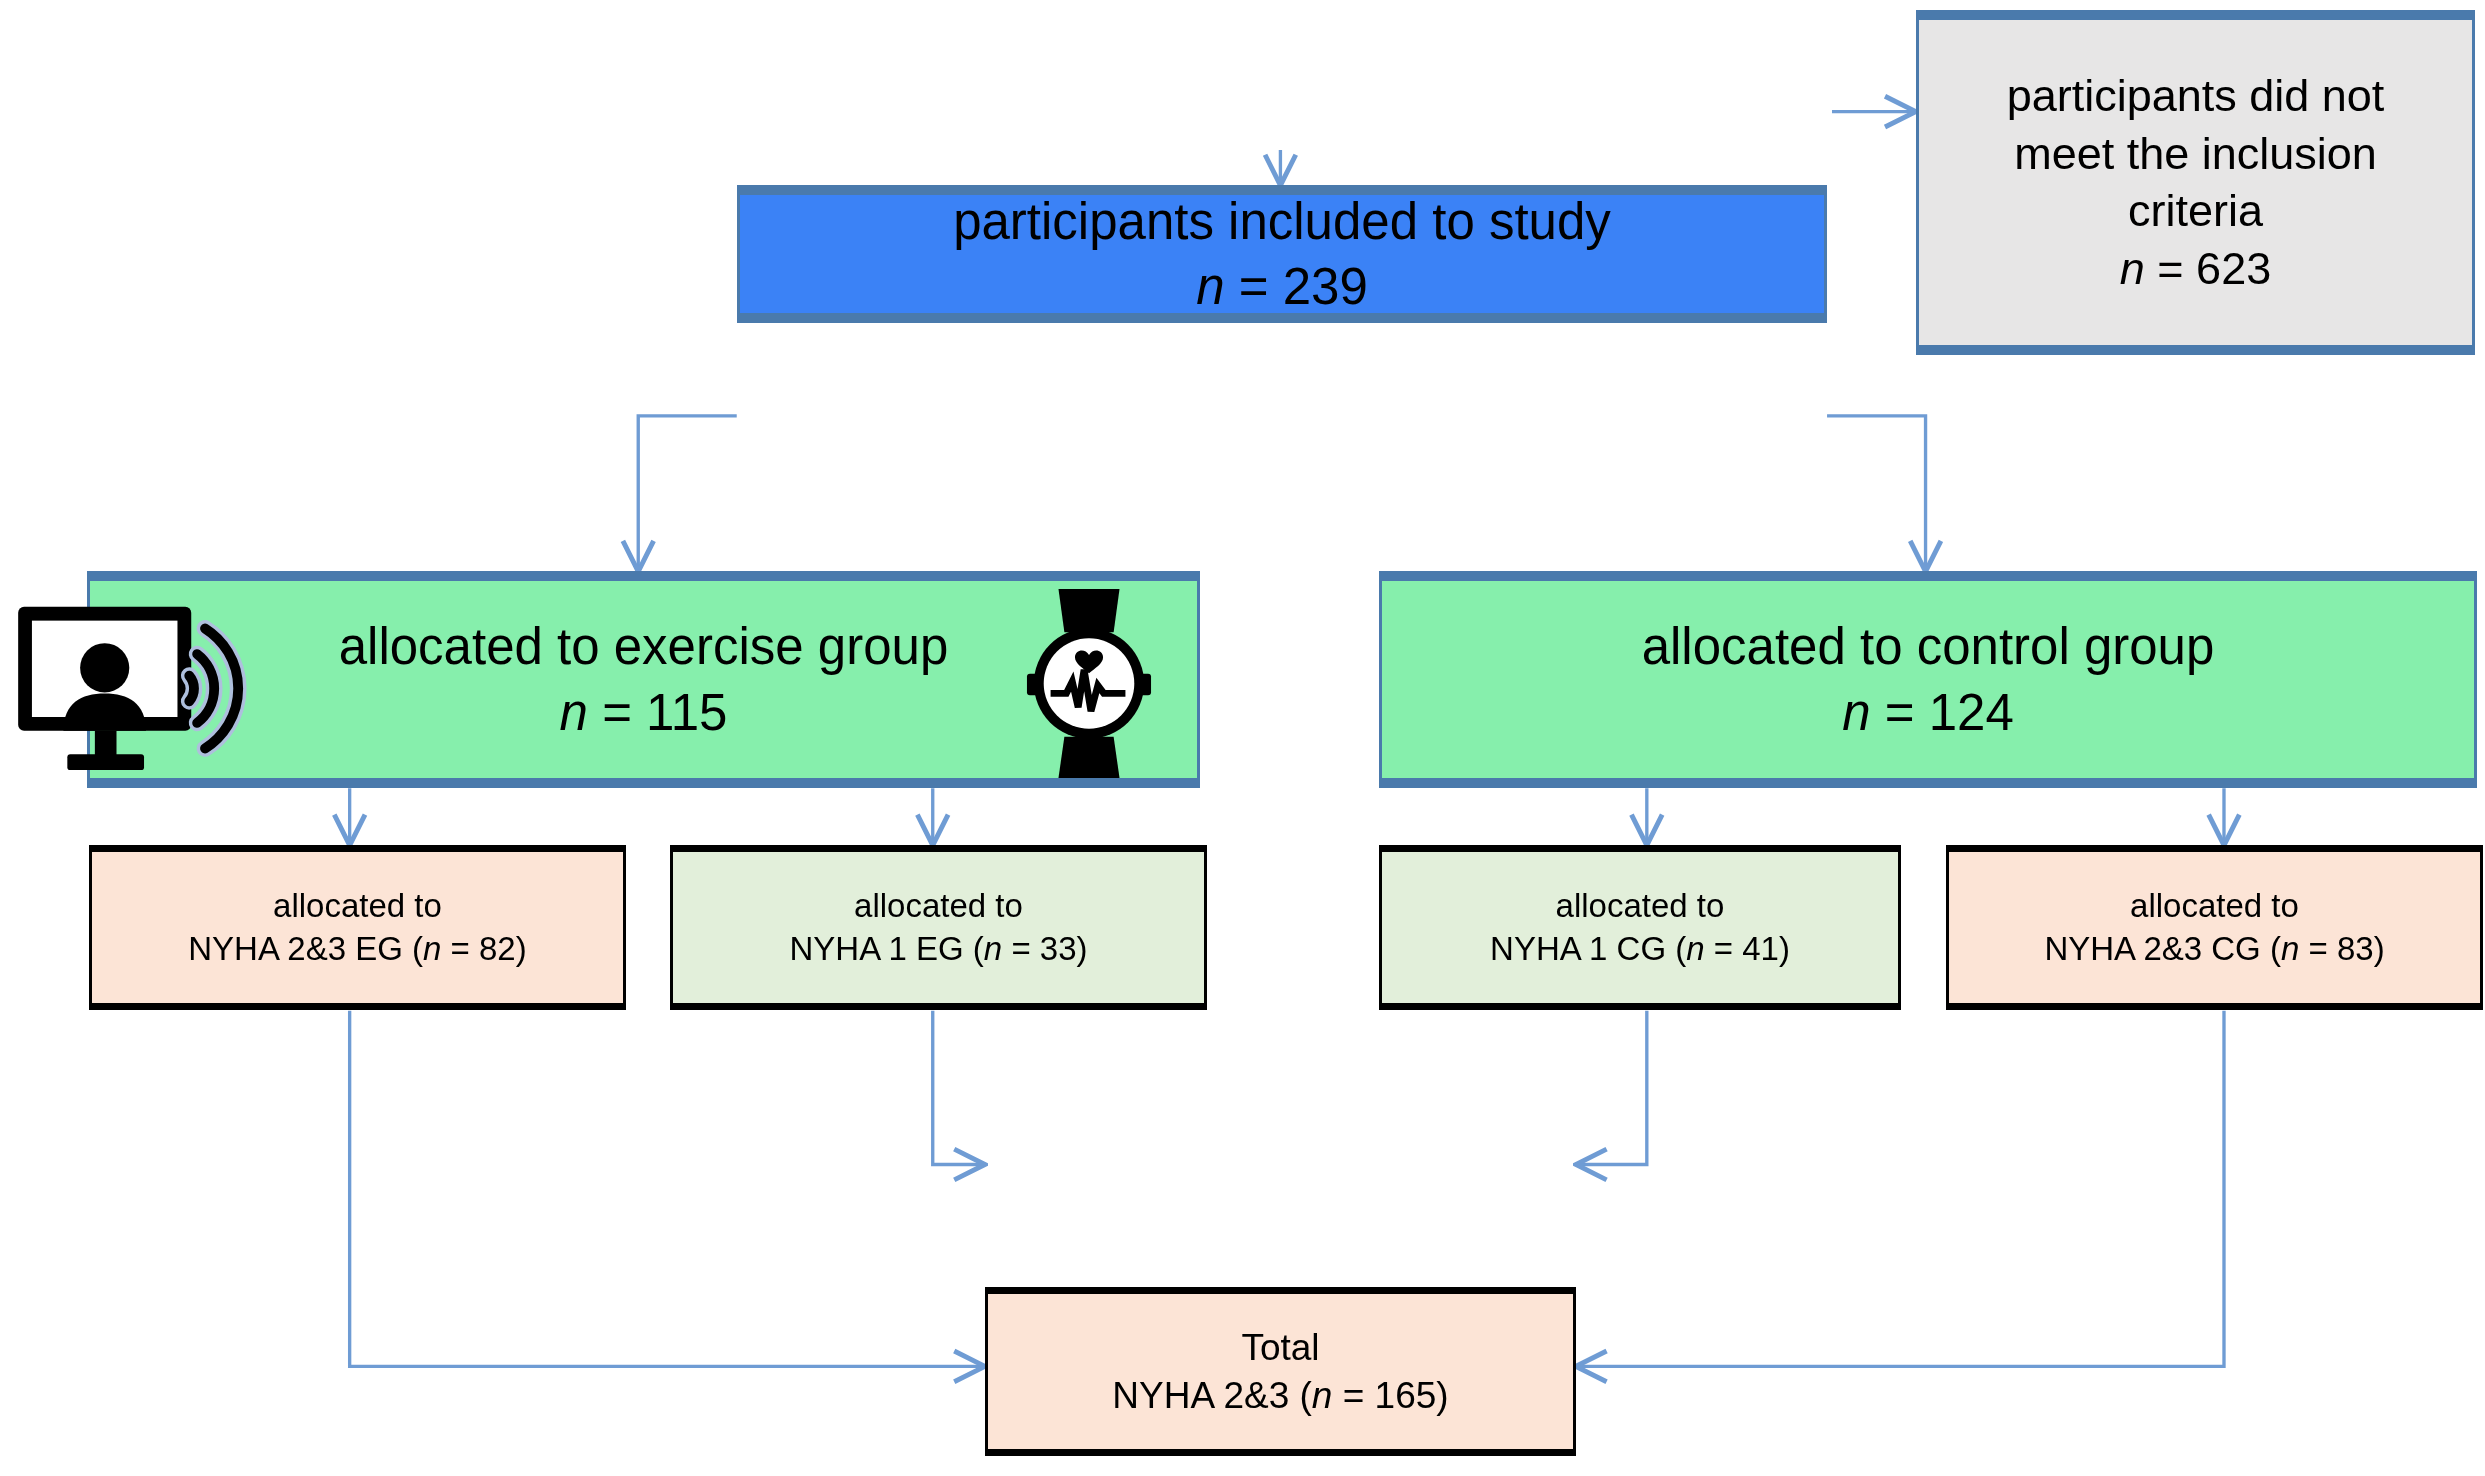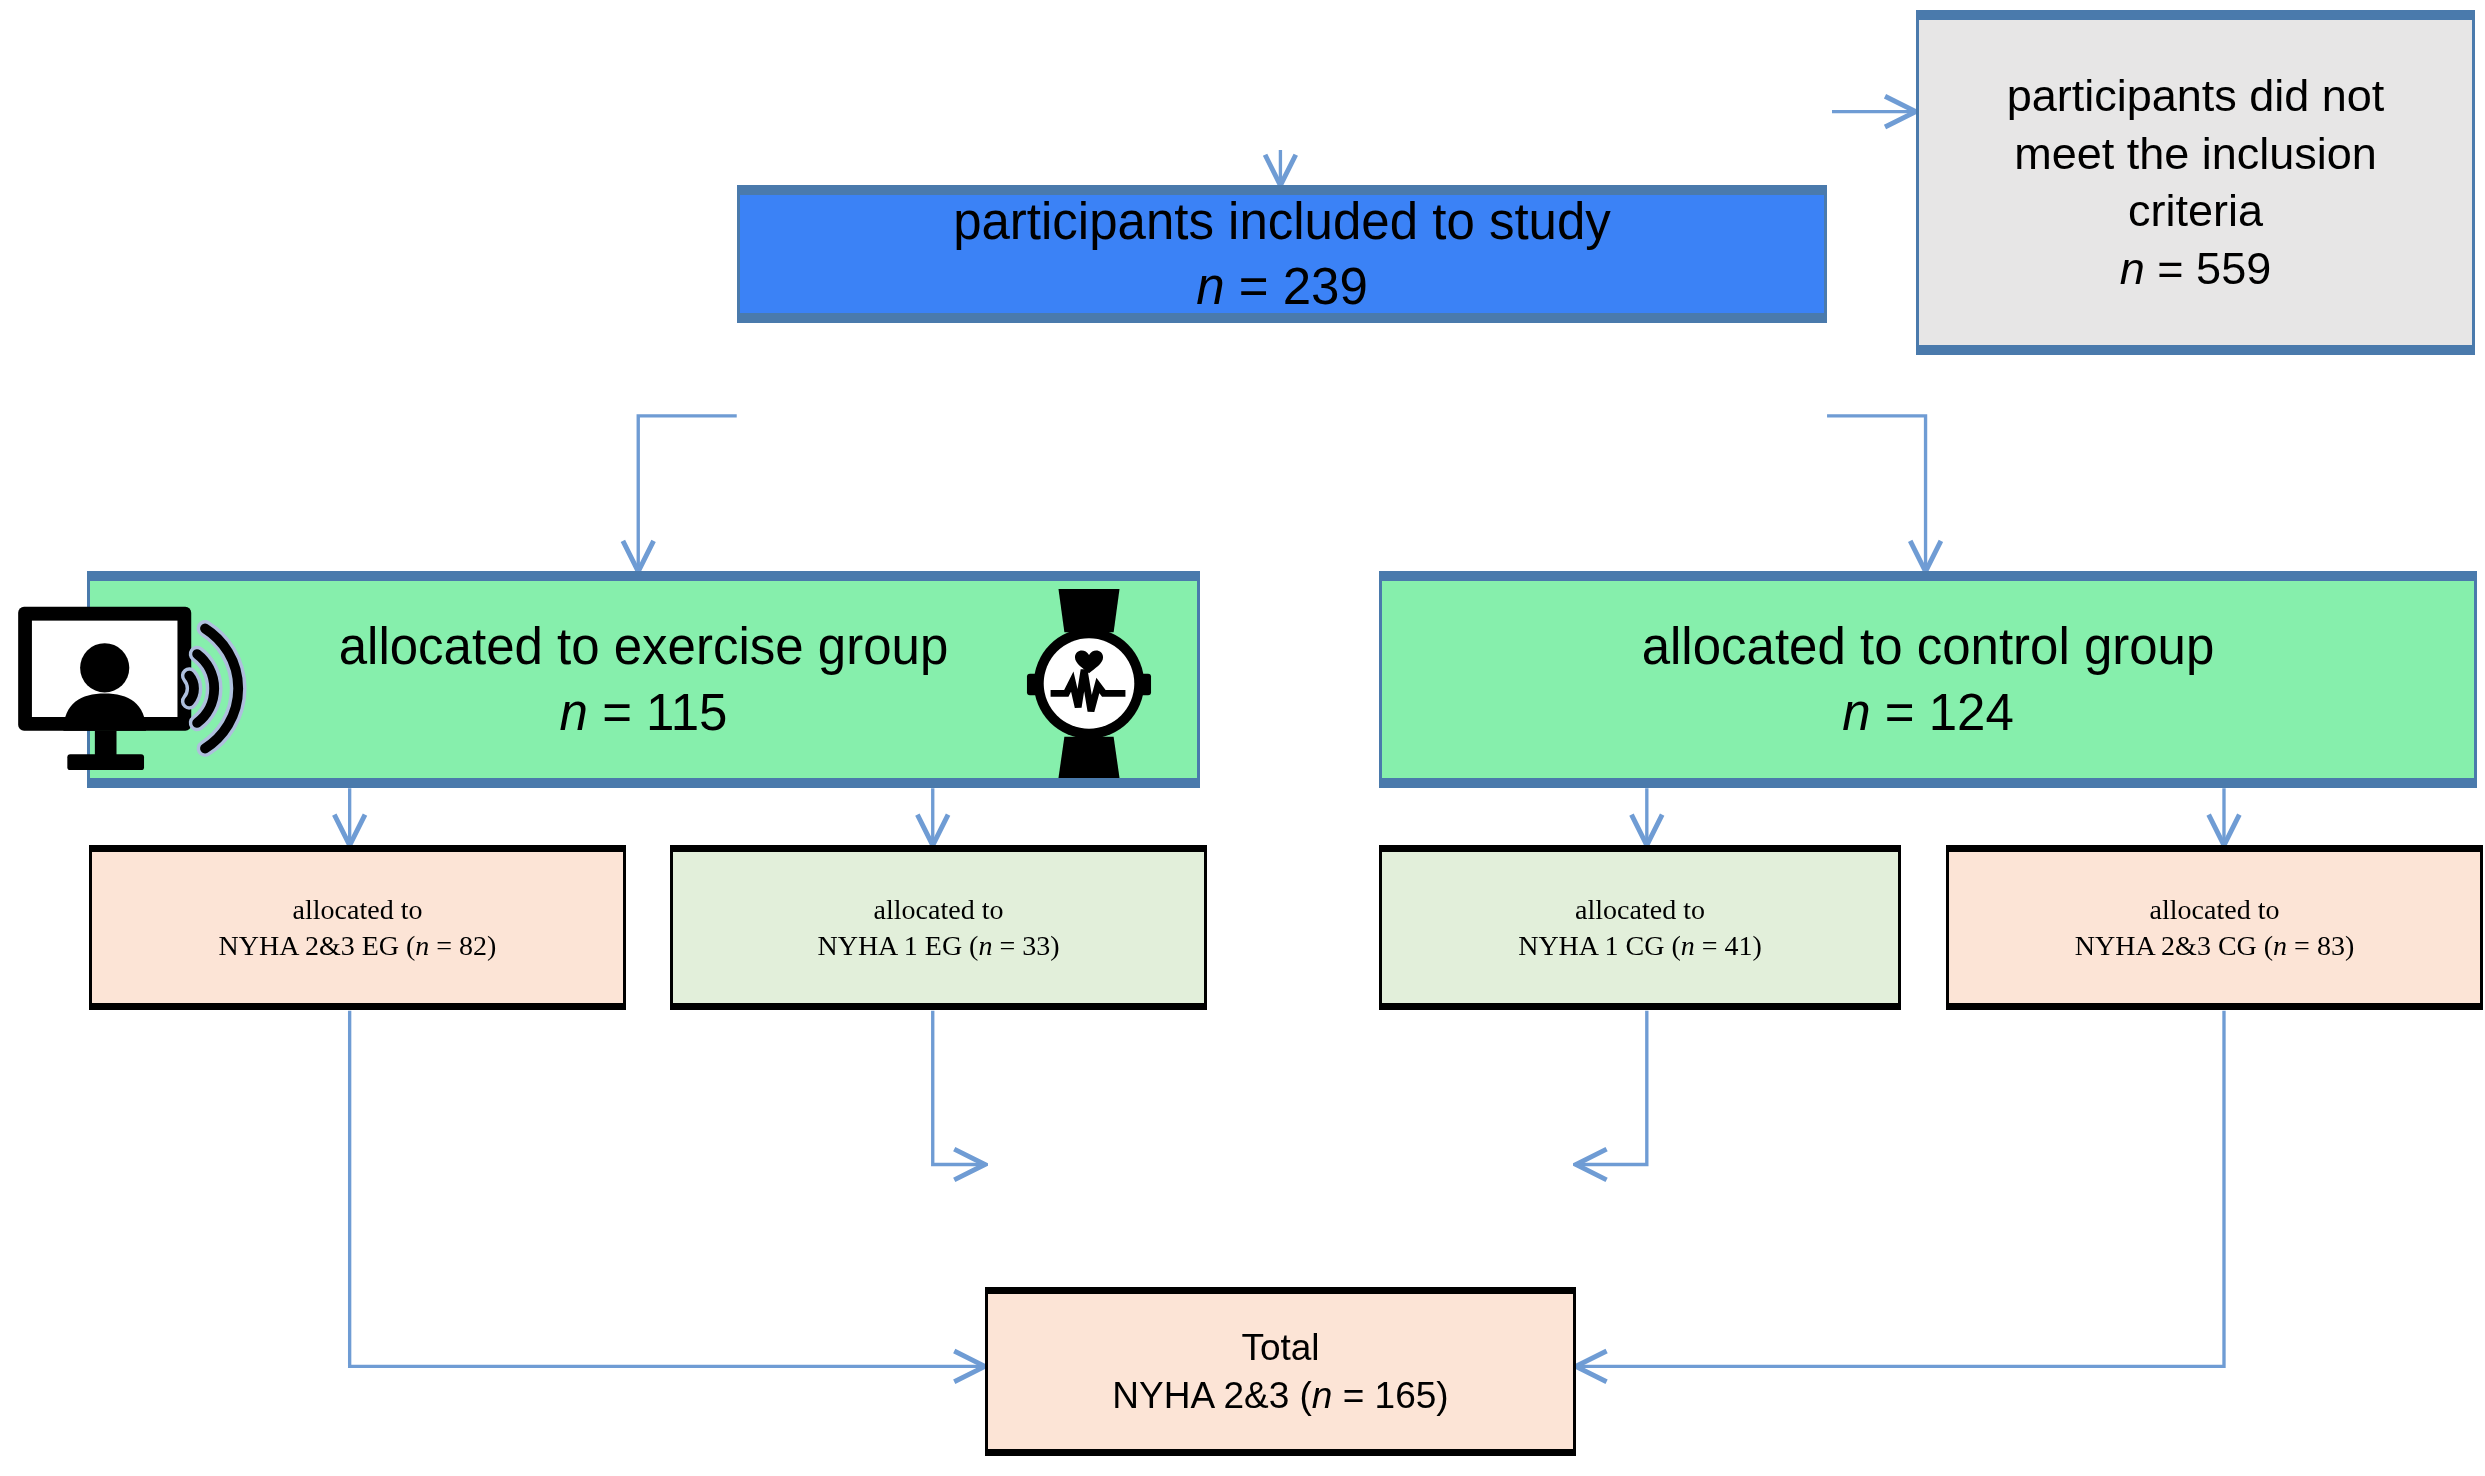--- a/index.html
+++ b/index.html
@@ -53,21 +53,21 @@
   .fill-white  { background: #86efac; }
   .fill-peach  { background: #fce4d6; }
   .fill-green  { background: #e2efda; }
 
   .node .line { display: block; white-space: nowrap; }
   .node em { font-style: italic; }
 
   .t-xl  { font-size: 51px; }
   .t-lg  { font-size: 45px; }
   .t-md  { font-size: 37px; }
-  .t-sm  { font-size: 28px; font-family: Liberation Serif, serif; }
+  .t-sm  { font-size: 33px; }
 
   .icon {
     position: absolute;
     display: block;
   }
   .icon svg { display: block; }
 </style>
 </head>
 <body>
 
@@ -105,21 +105,21 @@
 
       <path d="M 2258 1026 L 2258 1387 L 1600 1387"></path>
     </g>
   </svg>
 
 
   <div class="node blue-frame fill-grey" style="left:1916px; top:9.9px; width:559px; height:345px;">
     <span class="line t-lg">participants did not</span>
     <span class="line t-lg">meet the inclusion</span>
     <span class="line t-lg">criteria</span>
-    <span class="line t-lg"><em>n</em><span> = 559</span></span>
+    <span class="line t-lg"><em>n</em><span> = 623</span></span>
   </div>
 
   <div class="node blue-frame fill-yellow" style="left:737px; top:185px; width:1090px; height:138px;">
     <span class="line t-xl">participants included to study</span>
     <span class="line t-xl"><em>n</em><span> = 239</span></span>
   </div>
 
   <div class="node blue-frame fill-white" style="left:87px; top:571px; width:1113px; height:217px;">
     <span class="line t-xl">allocated to exercise group</span>
     <span class="line t-xl"><em>n</em><span> = 115</span></span>

